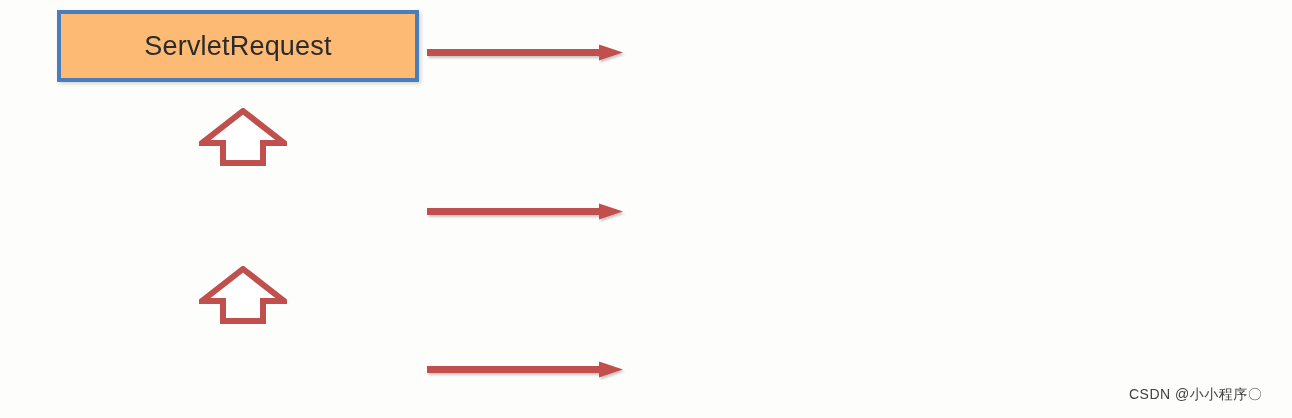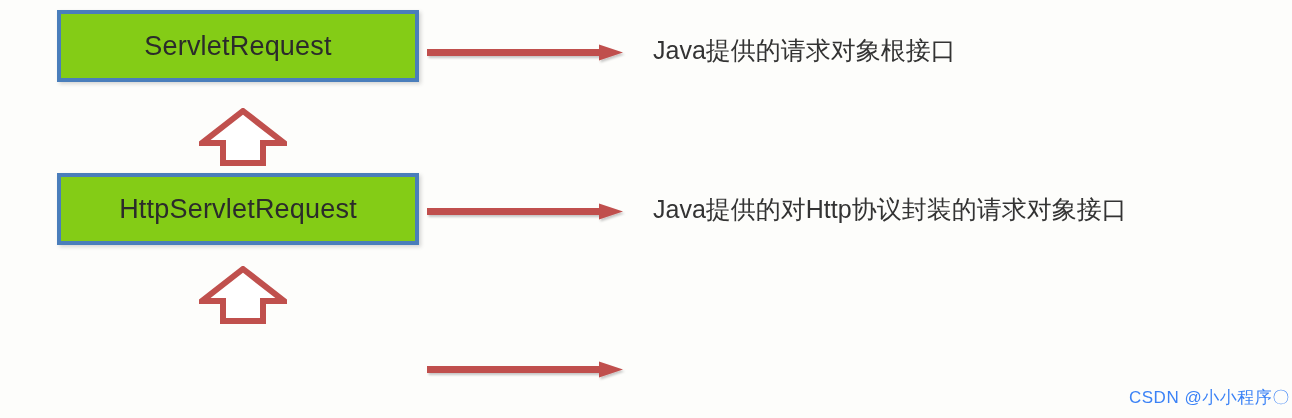--- a/index.html
+++ b/index.html
@@ -22,21 +22,21 @@
   }
 
   
   .node-box {
     position: absolute;
     left: 57px;
     width: 362px;
     height: 72px;
     box-sizing: border-box;
     border: 4px solid #4A7EBB;
-    background: #84cc16;
+    background: #fdba74;
     display: flex;
     align-items: center;
     justify-content: center;
     box-shadow: 2px 2px 4px rgba(0,0,0,0.16);
   }
   .node-label {
     font-size: 27px;
     color: #2b2b2b;
     letter-spacing: 0.2px;
     line-height: 1;
@@ -80,38 +80,35 @@
   }
   #annot-0 { top: 38px; }
   #annot-1 { top: 197px; }
   #annot-2 { top: 355px; }
 
   
   #watermark {
     position: absolute;
     left: 1129px;
     top: 386px;
-    font-size: 17px;
-    color: #3b82f6;
+    font-size: 14px;
+    color: #404040;
     white-space: nowrap;
     letter-spacing: 0.5px;
   }
 </style>
 </head>
 <body>
 
 <div id="canvas">
 
   <div class="node-box" id="box-0">
     <span class="node-label">ServletRequest</span>
   </div>
 
-  <div class="node-box" id="box-1">
-    <span class="node-label">HttpServletRequest</span>
-  </div>
 
 
   <div class="up-arrow" id="uparrow-0">
     <svg width="88" height="58" viewBox="0 0 88 58" xmlns="http://www.w3.org/2000/svg">
       <polygon points="44,3 85,35 64,35 64,55 24,55 24,35 3,35" fill="#FFFFFF" stroke="#C0504D" stroke-width="6" stroke-linejoin="miter"></polygon>
     </svg>
   </div>
 
   <div class="up-arrow" id="uparrow-1">
     <svg width="88" height="58" viewBox="0 0 88 58" xmlns="http://www.w3.org/2000/svg">
@@ -154,18 +151,16 @@
           <feDropShadow dx="1.5" dy="2" stdDeviation="1.2" flood-color="#000000" flood-opacity="0.22"></feDropShadow>
         </filter>
       </defs>
       <g filter="url(#sh2)">
         <rect x="0" y="8" width="178" height="7" fill="#C0504D"></rect>
         <polygon points="172,3.5 196,11.5 172,19.5" fill="#C0504D"></polygon>
       </g>
     </svg>
   </div>
 
-  <div class="annotation" id="annot-0">Java提供的请求对象根接口</div>
-  <div class="annotation" id="annot-1">Java提供的对Http协议封装的请求对象接口</div>
 
   <div id="watermark">CSDN @小小程序〇</div>
 
 </div>
 
 </body></html>

